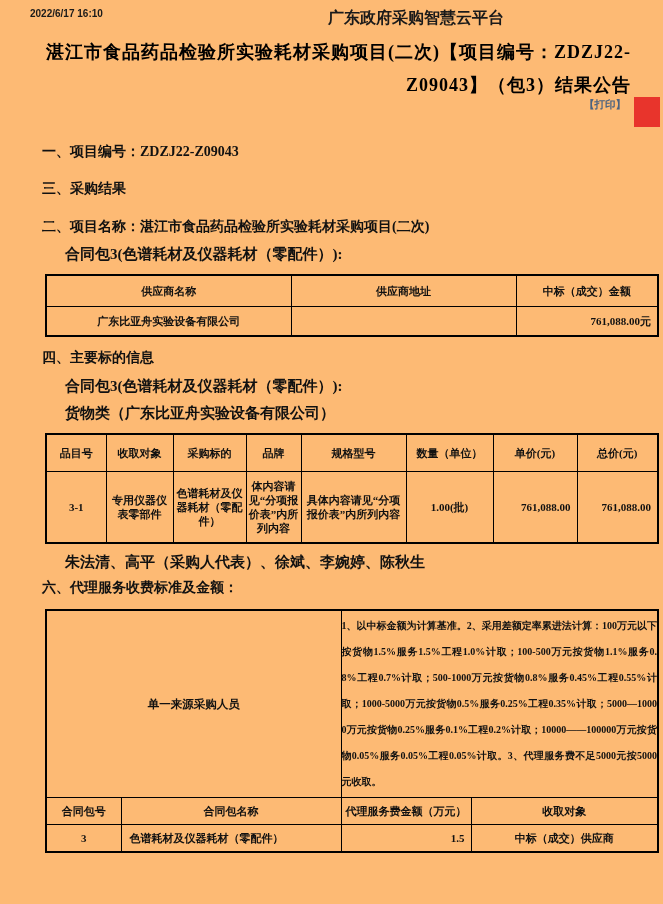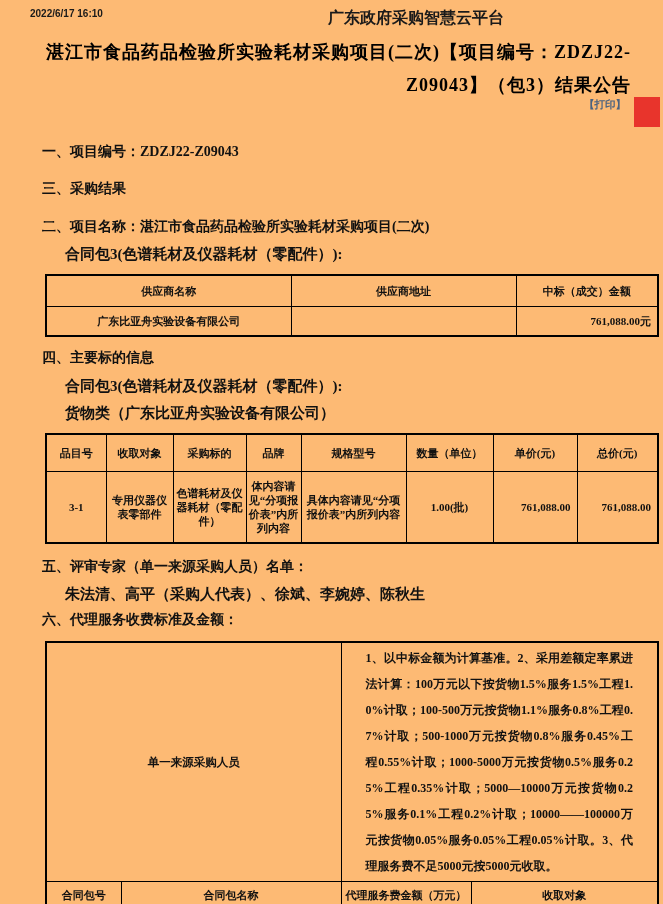--- a/index.html
+++ b/index.html
@@ -43,22 +43,22 @@
     text-align:center; vertical-align:middle; padding:4px 2px;
     line-height:14px; overflow:hidden; word-break:break-all;
   }
   .num { text-align:right; padding-right:6px; }
   .left-cell { text-align:left; padding-left:8px; }
   .t1 th { height:22px; }
   .t1 td { height:20px; }
   .t2 th { height:28px;text-align:center; }
   .t2 td { height:62px; }
   .t3 .std-text {
-    text-align:justify; line-height:26px; font-size:12px;
-    padding:2px 24px; vertical-align:middle;
+    text-align:justify; line-height:26px; font-size:10px;
+    padding:2px 0; vertical-align:middle;
   }
   .t3 .std-label { font-size:11.5px; }
   .t3 .sub-row td, .t3 .sub-head td { height:18px; }
 </style>
 </head>
 <body>
 
 <div class="page">
 
   <div class="topbar-datetime">2022/6/17 16:10</div>
@@ -130,21 +130,20 @@
         <td>色谱耗材及仪器耗材（零配件）</td>
         <td>体内容请见“分项报价表”内所列内容</td>
         <td>具体内容请见“分项报价表”内所列内容</td>
         <td>1.00(批)</td>
         <td class="num">761,088.00</td>
         <td class="num">761,088.00</td>
       </tr>
     </tbody>
       </table>
 
-    <p class="sec-heading" style="margin-top:14px;">五、评审专家（单一来源采购人员）名单：</p>
     <p class="sub-line" style="margin-top:9px;">朱法清、高平（采购人代表）、徐斌、李婉婷、陈秋生</p>
 
     <p class="sec-heading" style="margin-top:7px;">六、代理服务收费标准及金额：</p>
 
     <table class="t3" style="margin-top:12px;">
       <colgroup>
           <col style="width:75px">
           <col style="width:220px">
           <col style="width:130px">
           <col style="width:187px">

